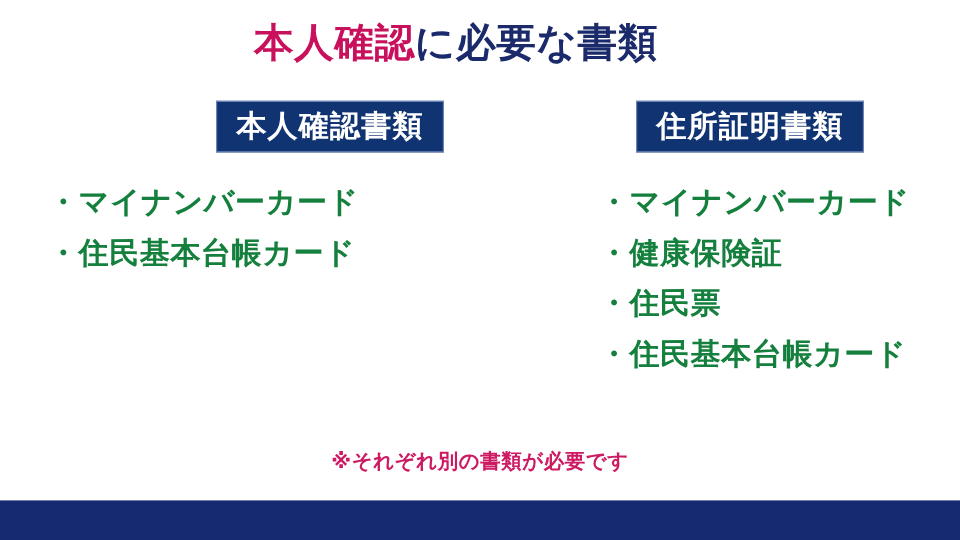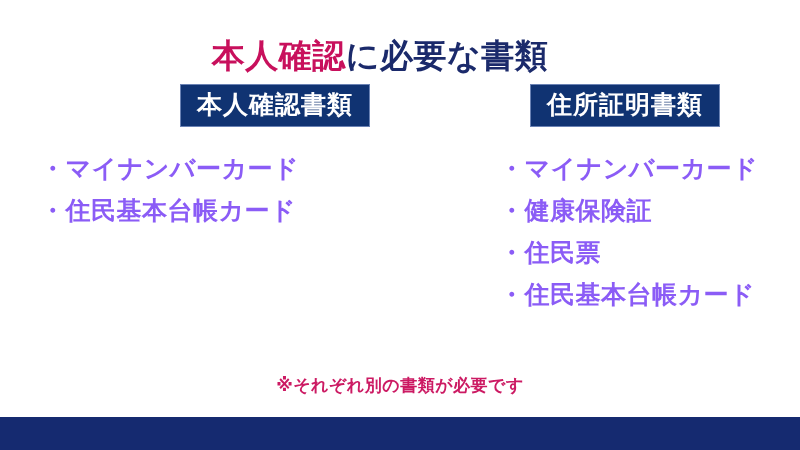--- a/index.html
+++ b/index.html
@@ -27,21 +27,20 @@
     position: absolute;
     left: 0;
     top: 16px;
     width: 760px;
     text-align: center;
     font-size: 33px;
     font-weight: bold;
     line-height: 40px;
     letter-spacing: 0.5px;
     white-space: nowrap;
-    margin-top: 20px;
   }
   .title .accent {
     color: #c8105c;
   }
   .title .plain {
     color: #1b2a6b;
   }
 
   
   .columns {
@@ -74,21 +73,21 @@
   .column-left .section-header-wrap  { text-align: right; padding-left: 55px; }
   .column-right .section-header-wrap { text-align: left; padding-left: 55px; }
 
   .item-list {
     list-style: none;
     margin: 0;
     padding: 0;
     margin-top: 21px;
   }
   .item-list li {
-    color: #8b5cf6;
+    color: #15803d;
     font-size: 25px;
     font-weight: bold;
     line-height: 42px;
     white-space: nowrap;
     letter-spacing: 0.5px;
     display: block;
   }
   .column-left  .item-list { padding-left: 10px; }
   .column-right .item-list { padding-left: 24px; }
 

